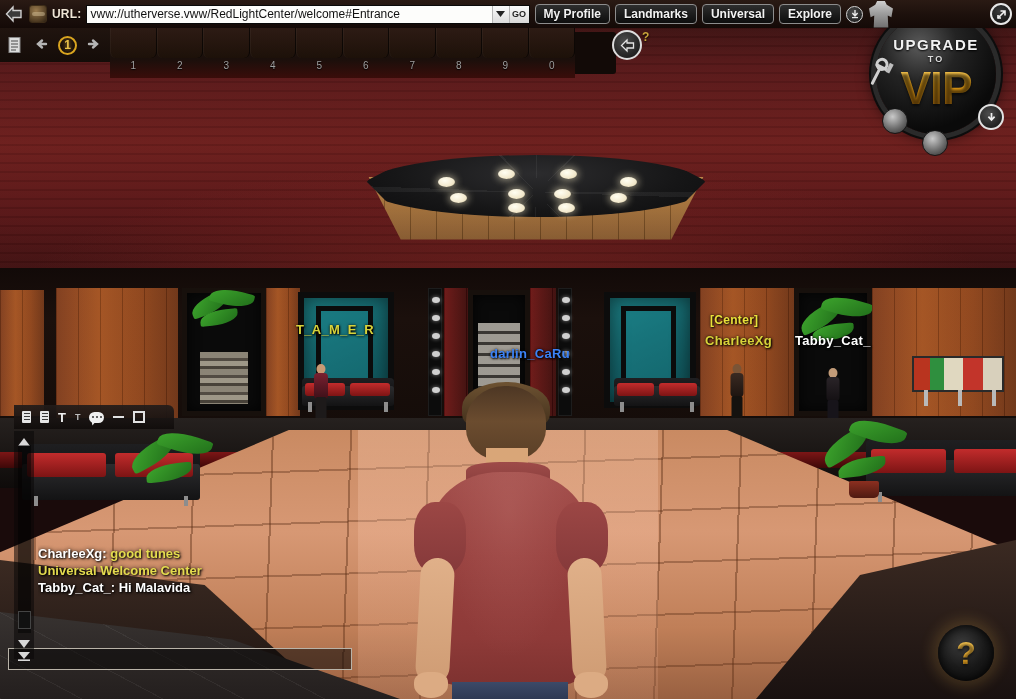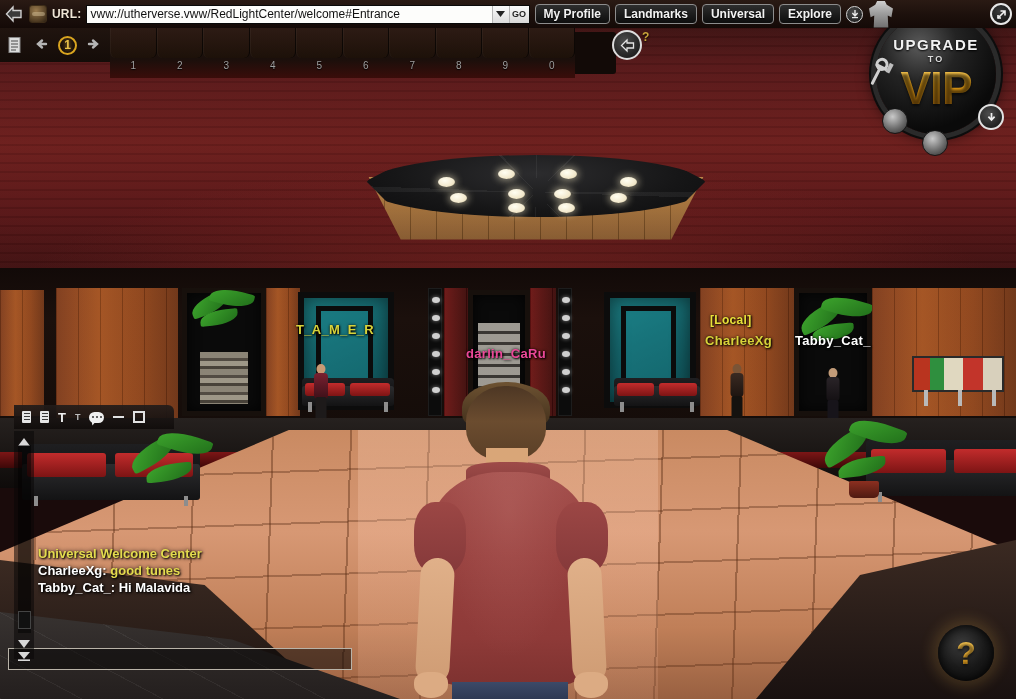--- a/index.html
+++ b/index.html
@@ -262,21 +262,21 @@
 
   
   .nameplate{
     position:absolute; white-space:nowrap;
     font-family:"Liberation Sans", sans-serif;
     font-size:13px; font-weight:bold;
     text-shadow:1px 1px 2px rgba(0,0,0,.95), 0 0 3px rgba(0,0,0,.9);
     letter-spacing:.3px;
   }
   .np-yellow{ color:#d8d33a; }
-  .np-green{ color:#ec4899; }
+  .np-green{ color:#3b82f6;margin-left:24px; }
   .np-white{ color:#ffffff; }
   .np-guide{ color:#e8e03a; font-size:12px; }
 
   
   #topbar {
     position:absolute; left:0; top:0; width:1016px; height:28px;
     background:linear-gradient(180deg,#2a1a14 0%, #1c100c 55%, #140a07 100%);
     display:flex; align-items:center; padding:0 4px; gap:5px; z-index:50;
   }
   .tb-back {
@@ -687,21 +687,21 @@
       <div class="p-sleeve r"></div>
       <div class="p-arm l"></div>
       <div class="p-arm r"></div>
       <div class="p-hand l"></div>
       <div class="p-hand r"></div>
       <div class="p-jeans"></div>
     </div>
 
     <div class="nameplate np-yellow" style="left:296px; top:322px;">T_A_M_E_R</div>
     <div class="nameplate np-green" style="left:466px; top:346px;">darlin_CaRu</div>
-    <div class="nameplate np-guide" style="left:710px; top:313px;">[Local]</div>
+    <div class="nameplate np-guide" style="left:710px; top:313px;">[Center]</div>
     <div class="nameplate np-yellow" style="left:705px; top:333px;">CharleeXg</div>
     <div class="nameplate np-white" style="left:795px; top:333px;">Tabby_Cat_</div>
   </div>
 
   <div id="topbar">
     <div class="tb-back">
       <svg width="20" height="20" viewBox="0 0 20 20">
         <path d="M9 3 L2.5 10 L9 17 L9 13.5 L17 13.5 L17 6.5 L9 6.5 Z" fill="#3a3a3a" stroke="#cfcfcf" stroke-width="1.4"></path>
       </svg>
     </div>
@@ -867,24 +867,24 @@
           <svg width="14" height="10" viewBox="0 0 14 10">
             <path d="M1 1 L13 1 L7 8 Z" fill="#d8d8d8"></path>
             <rect x="1" y="8.4" width="12" height="1.6" fill="#d8d8d8"></rect>
           </svg>
         </div>
       </div>
     </div>
 
     <div class="chat-log">
       <div class="chat-line">
+        <span class="cl-name">CharleeXg:</span><span class="cl-msg"> good tunes</span>
+      </div>
+      <div class="chat-line">
         <span class="cl-sys">Universal Welcome Center</span>
-      </div>
-      <div class="chat-line">
-        <span class="cl-name">CharleeXg:</span><span class="cl-msg"> good tunes</span>
       </div>
       <div class="chat-line">
         <span class="cl-name">Tabby_Cat_:</span><span class="cl-name"> Hi Malavida</span>
       </div>
     </div>
   </div>
 
   <div class="chat-input">
     <input type="text" value="" style="">
   </div>

